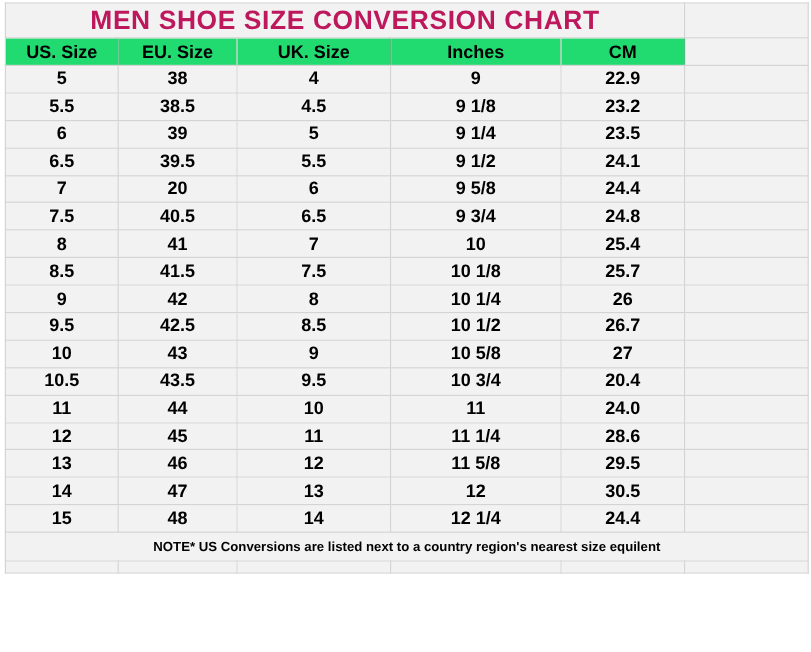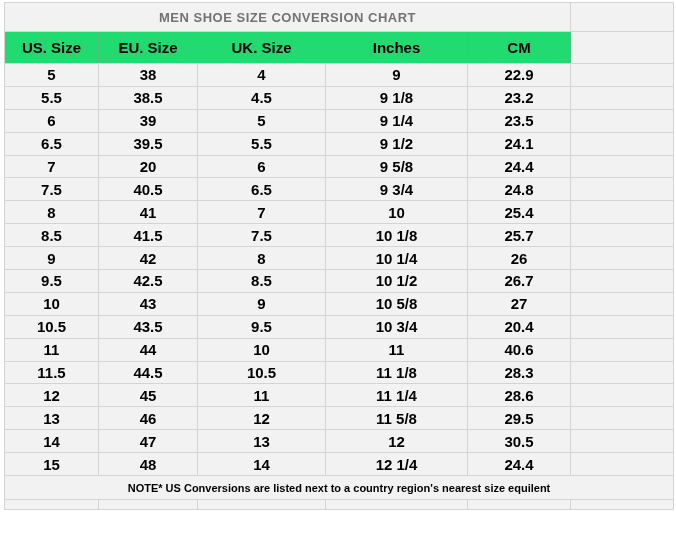--- a/index.html
+++ b/index.html
@@ -24,26 +24,26 @@
     font-weight: bold;
     font-size: 15px;
     text-align: center;
     vertical-align: middle;
     padding: 0;
     overflow: hidden;
     white-space: nowrap;
   }
   tr.title-row { height: 29px; }
   tr.title-row td.title-cell {
-    color: #737373;
-    font-size: 13px;
+    color: #be185d;
+    font-size: 22px;
     letter-spacing: 0.5px;
     margin-left: 20px;
   }
-  tr.header-row { height: 32px; }
+  tr.header-row { height: 23px; }
   tr.header-row td.hdr {
     background: #21db70;
     border-left-color: #4fbd7d;
     border-right-color: #4fbd7d;
     font-size: 15px;
   }
   tr.header-row td.hdr:first-child { border-left-color: #d4d4d4; }
   tr.data-row { height: 22.9px; }
   tr.note-row { height: 24px; }
   tr.note-row td { font-size: 11px; }
@@ -171,29 +171,21 @@
     <td>9.5</td>
     <td>10 3/4</td>
     <td>20.4</td>
     <td></td>
   </tr>
       <tr class="data-row">
     <td>11</td>
     <td>44</td>
     <td>10</td>
     <td>11</td>
-    <td>40.6</td>
-    <td></td>
-  </tr>
-      <tr class="data-row">
-    <td>11.5</td>
-    <td>44.5</td>
-    <td>10.5</td>
-    <td>11 1/8</td>
-    <td>28.3</td>
+    <td>24.0</td>
     <td></td>
   </tr>
       <tr class="data-row">
     <td>12</td>
     <td>45</td>
     <td>11</td>
     <td>11 1/4</td>
     <td>28.6</td>
     <td></td>
   </tr>

